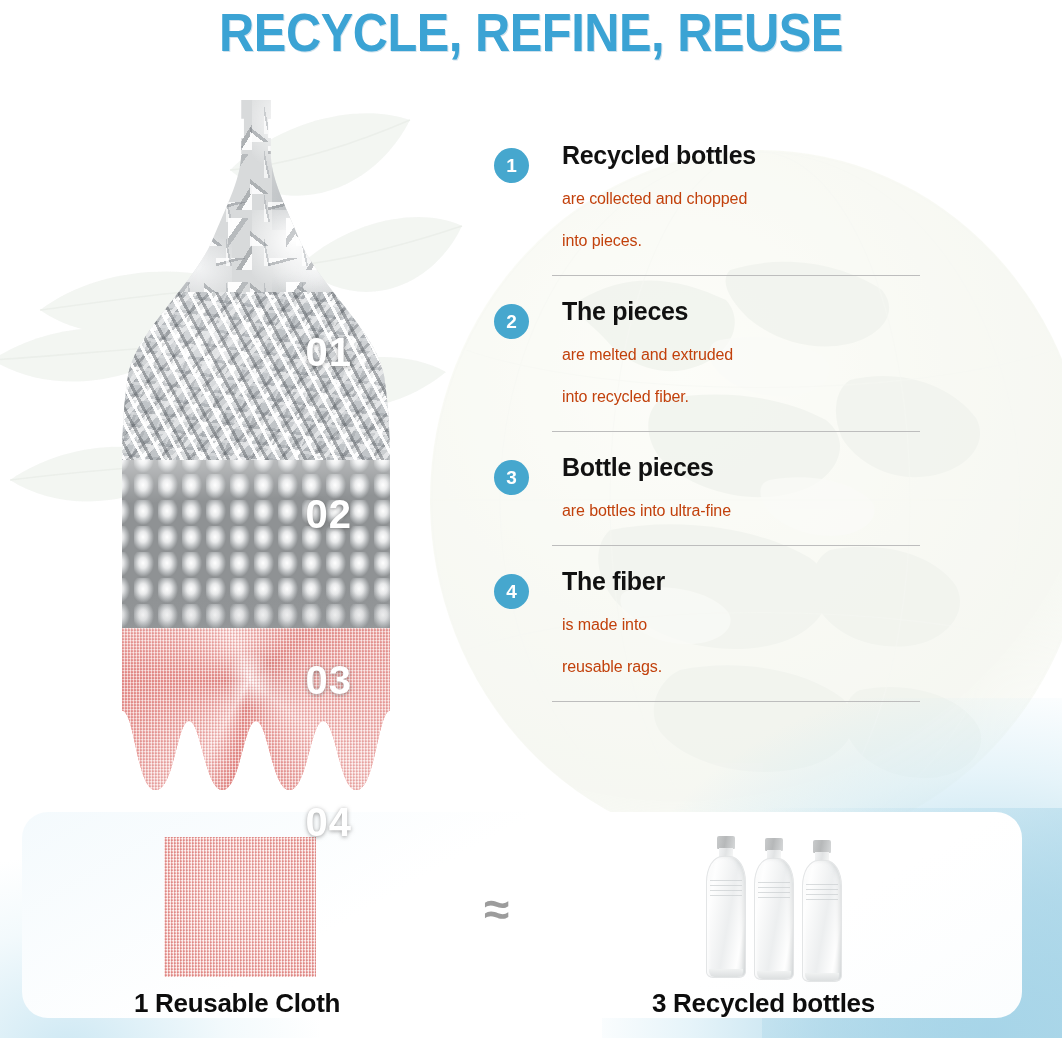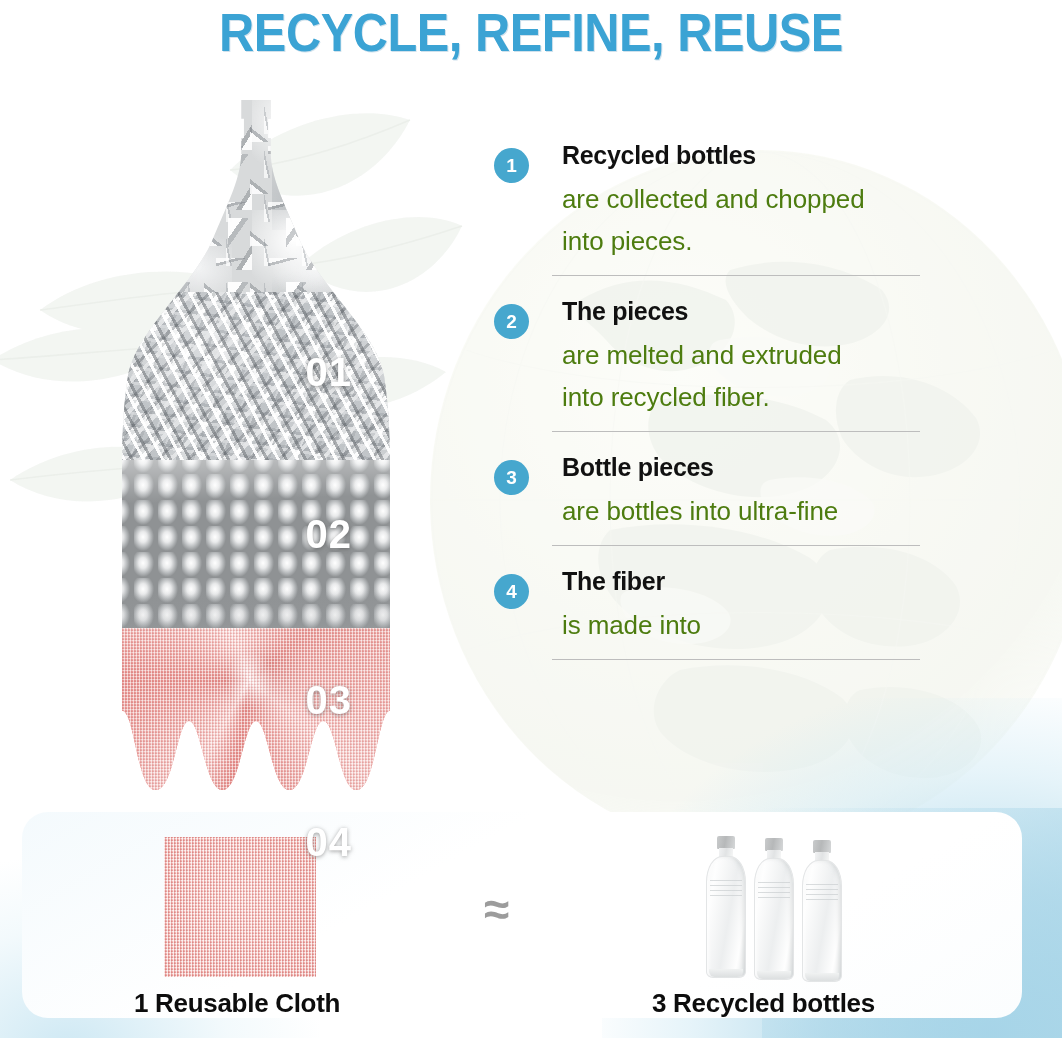--- a/index.html
+++ b/index.html
@@ -105,21 +105,20 @@
   .seg-num {
     position: absolute;
     right: 52px;
     bottom: 6px;
     font-size: 40px;
     font-weight: 700;
     color: #ffffff;
     letter-spacing: 1px;
     text-shadow: 0 1px 4px rgba(80,80,80,0.55);
     z-index: 4;
-    margin-top: 20px;
   }
 
   
   .seg1 { top: 0; height: 192px; }
   .tex-flakes {
     position: absolute; inset: -10px;
     background-color: #d8dadb;
     background-image:
       linear-gradient(125deg, rgba(255,255,255,0.95) 0 14%, rgba(150,155,160,0.5) 14% 20%, rgba(255,255,255,0) 20% 100%),
       linear-gradient(38deg, rgba(255,255,255,0.85) 0 12%, rgba(120,126,132,0.45) 12% 17%, rgba(255,255,255,0) 17% 100%),
@@ -194,22 +193,22 @@
   }
   .step-title {
     font-size: 25px;
     font-weight: 700;
     color: #111111;
     line-height: 34px;
     letter-spacing: -0.3px;
     margin-bottom: 7px;
   }
   .step-body {
-    font-size: 26px;
-    color: #4d7c0f;
+    font-size: 16px;
+    color: #c2410c;
     line-height: 30px;
     letter-spacing: -0.1px;
     margin-top: 12px;
   }
   .step-rule {
     height: 1px;
     background: #bdbdbd;
     margin: 19px 0 18px 0;
     width: 368px;
   }
@@ -451,20 +450,21 @@
     <div class="badge">3</div>
     <div class="step-title">Bottle pieces</div>
     <div class="step-body">are bottles into ultra-fine</div>
   </div>
   <div class="step-rule" style="margin-left:58px;"></div>
 
   <div class="step">
     <div class="badge">4</div>
     <div class="step-title">The fiber</div>
     <div class="step-body">is made into</div>
+    <div class="step-body">reusable rags.</div>
   </div>
   <div class="step-rule last" style="margin-left:58px;"></div>
 
 </div>
 
 <div class="panel">
   <div class="panel-inner">
 
     <div class="cloth-swatch"></div>
 

